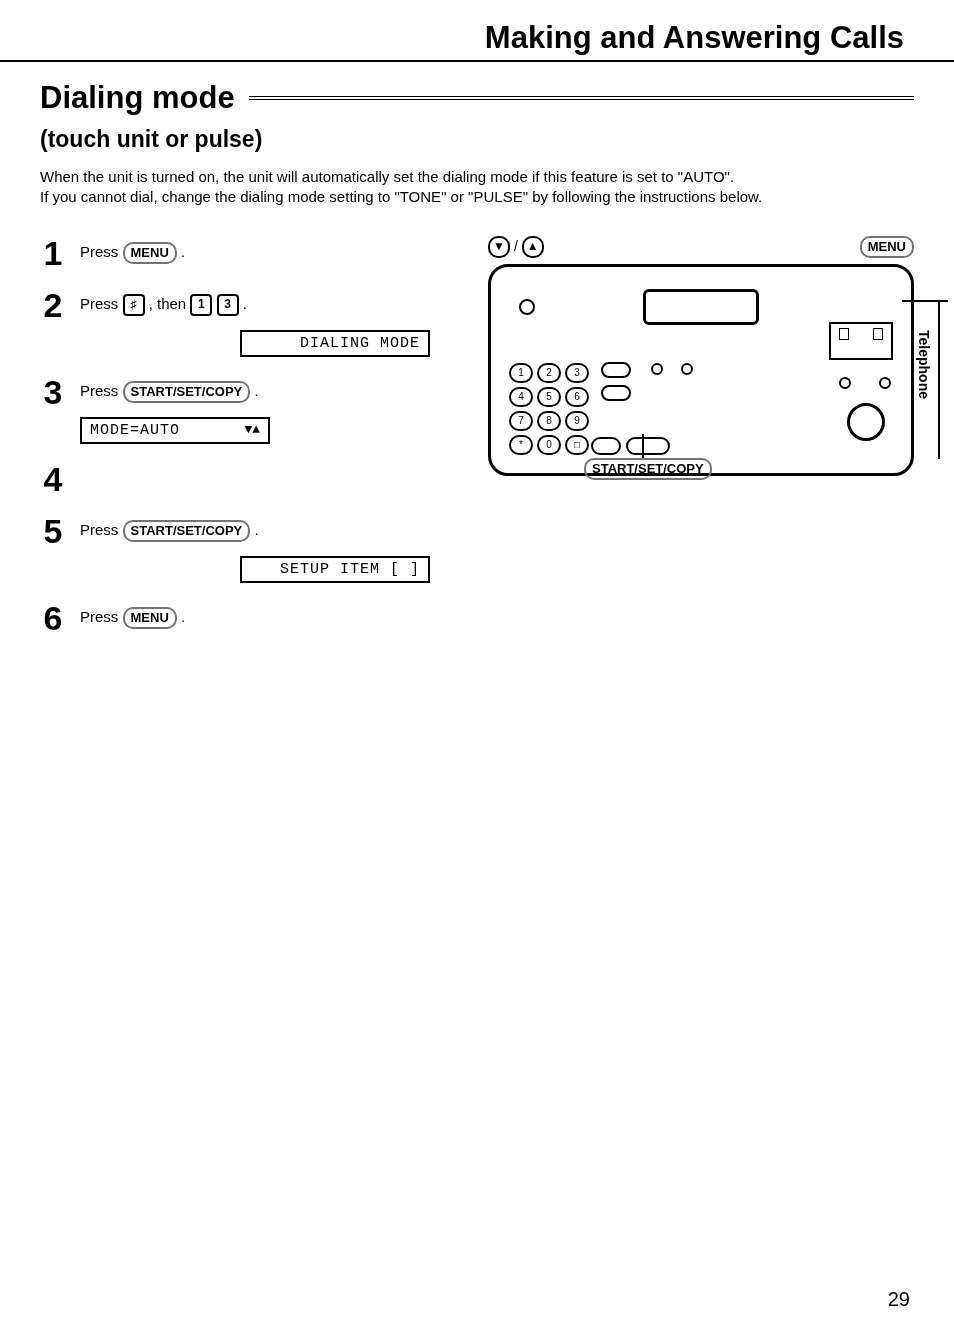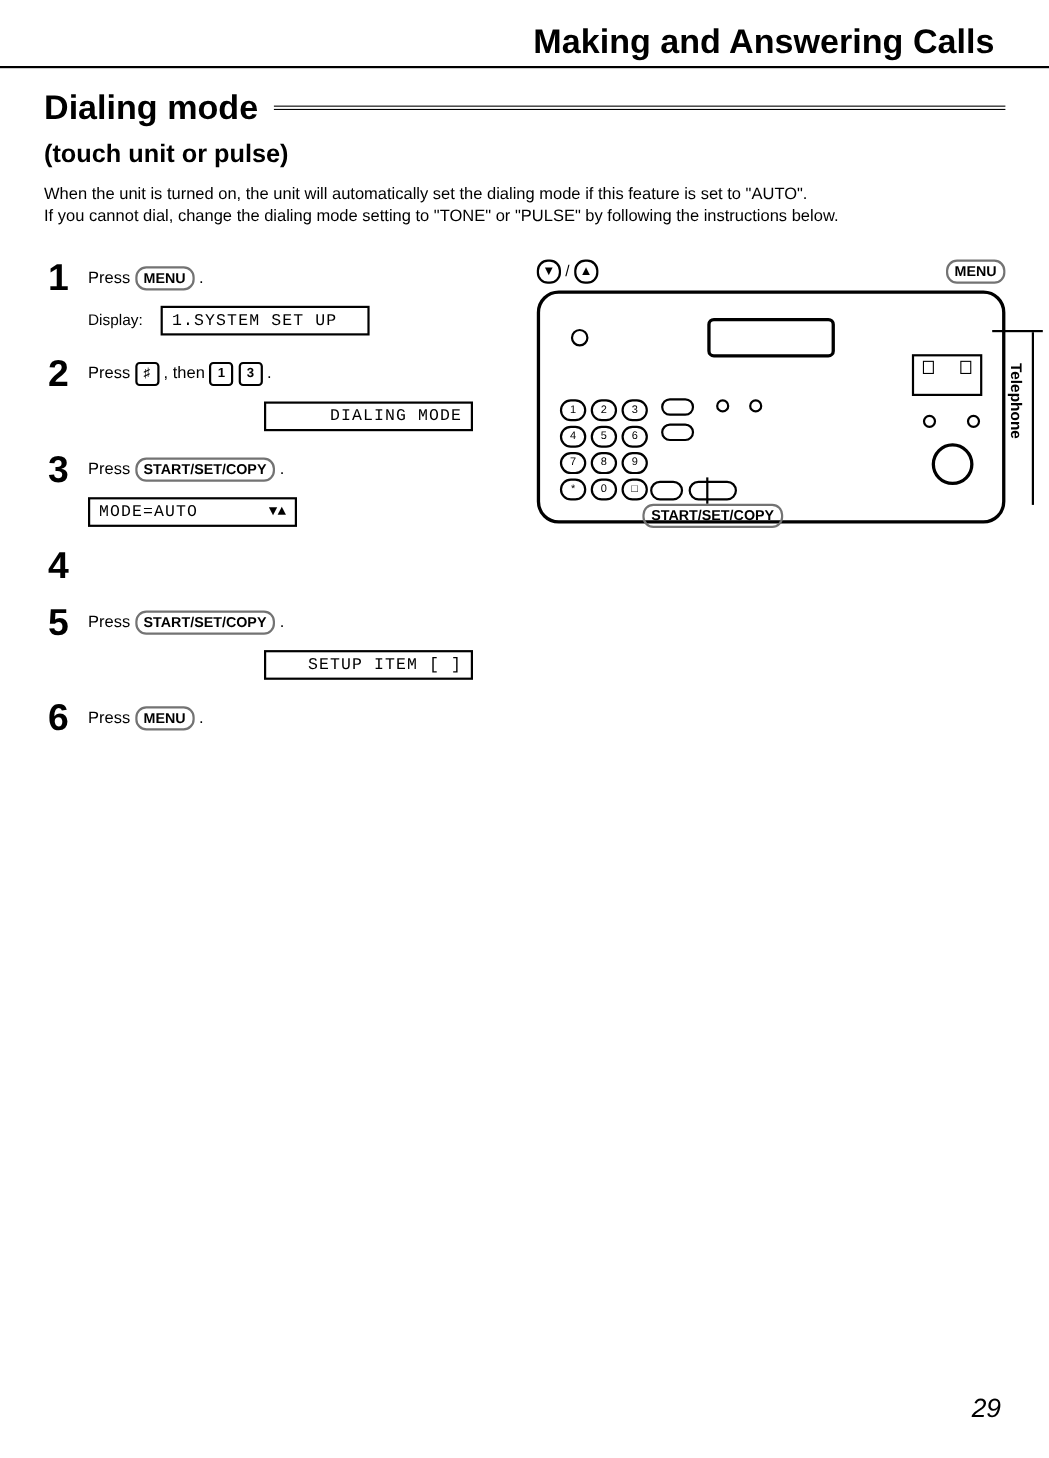--- a/index.html
+++ b/index.html
@@ -39,21 +39,21 @@
   .pill.d{left:135px;bottom:18px;width:40px;height:14px;}
   .ind{position:absolute;width:8px;height:8px;border:2px solid #000;border-radius:50%;}
   .ind.i1{left:160px;top:96px;} .ind.i2{left:190px;top:96px;}
   .ind.i3{right:60px;top:110px;} .ind.i4{right:20px;top:110px;}
   .ind.i5{left:28px;top:32px;width:12px;height:12px;}
   .leader{position:absolute;left:154px;top:198px;width:0;height:24px;border-left:2px solid #000;}
   .bottom-label{position:absolute;left:96px;top:222px;}
   .sidetab{position:absolute;right:6px;top:300px;display:flex;flex-direction:column;align-items:center;}
   .sidetab .line{border-top:2px solid #000;width:46px;}
   .sidetab .txt{writing-mode:vertical-rl;font-weight:bold;font-size:14px;padding:28px 6px 60px 6px;border-right:2px solid #000;}
-  .pagenum{position:absolute;right:44px;bottom:30px;font-style:italic;font-size:24px;}
+  .pagenum{position:absolute;right:44px;bottom:14px;font-size:20px;}
 </style>
 </head>
 <body>
 
 <div class="page">
   <div class="chapter">Making and Answering Calls</div>
   <hr class="chapter-rule">
 
   <div class="section-line">
     <div class="section-title">Dialing mode</div>
@@ -68,25 +68,20 @@
 
   <div class="columns">
     <div class="steps">
 
       <div class="step">
         <div class="num">1</div>
         <div class="stepbody">
           <span>Press </span>
           <span class="kbtn">MENU</span>
           <span> .</span>
-          <div style="margin-top:8px">
-            <span class="disp-label">Display:</span>
-            &nbsp;&nbsp;
-            <span class="lcd">1.SYSTEM SET UP</span>
-          </div>
         </div>
       </div>
 
       <div class="step">
         <div class="num">2</div>
         <div class="stepbody">
           <span>Press </span>
           <span class="kkey">♯</span>
           <span> , then </span>
           <span class="kkey">1</span>

